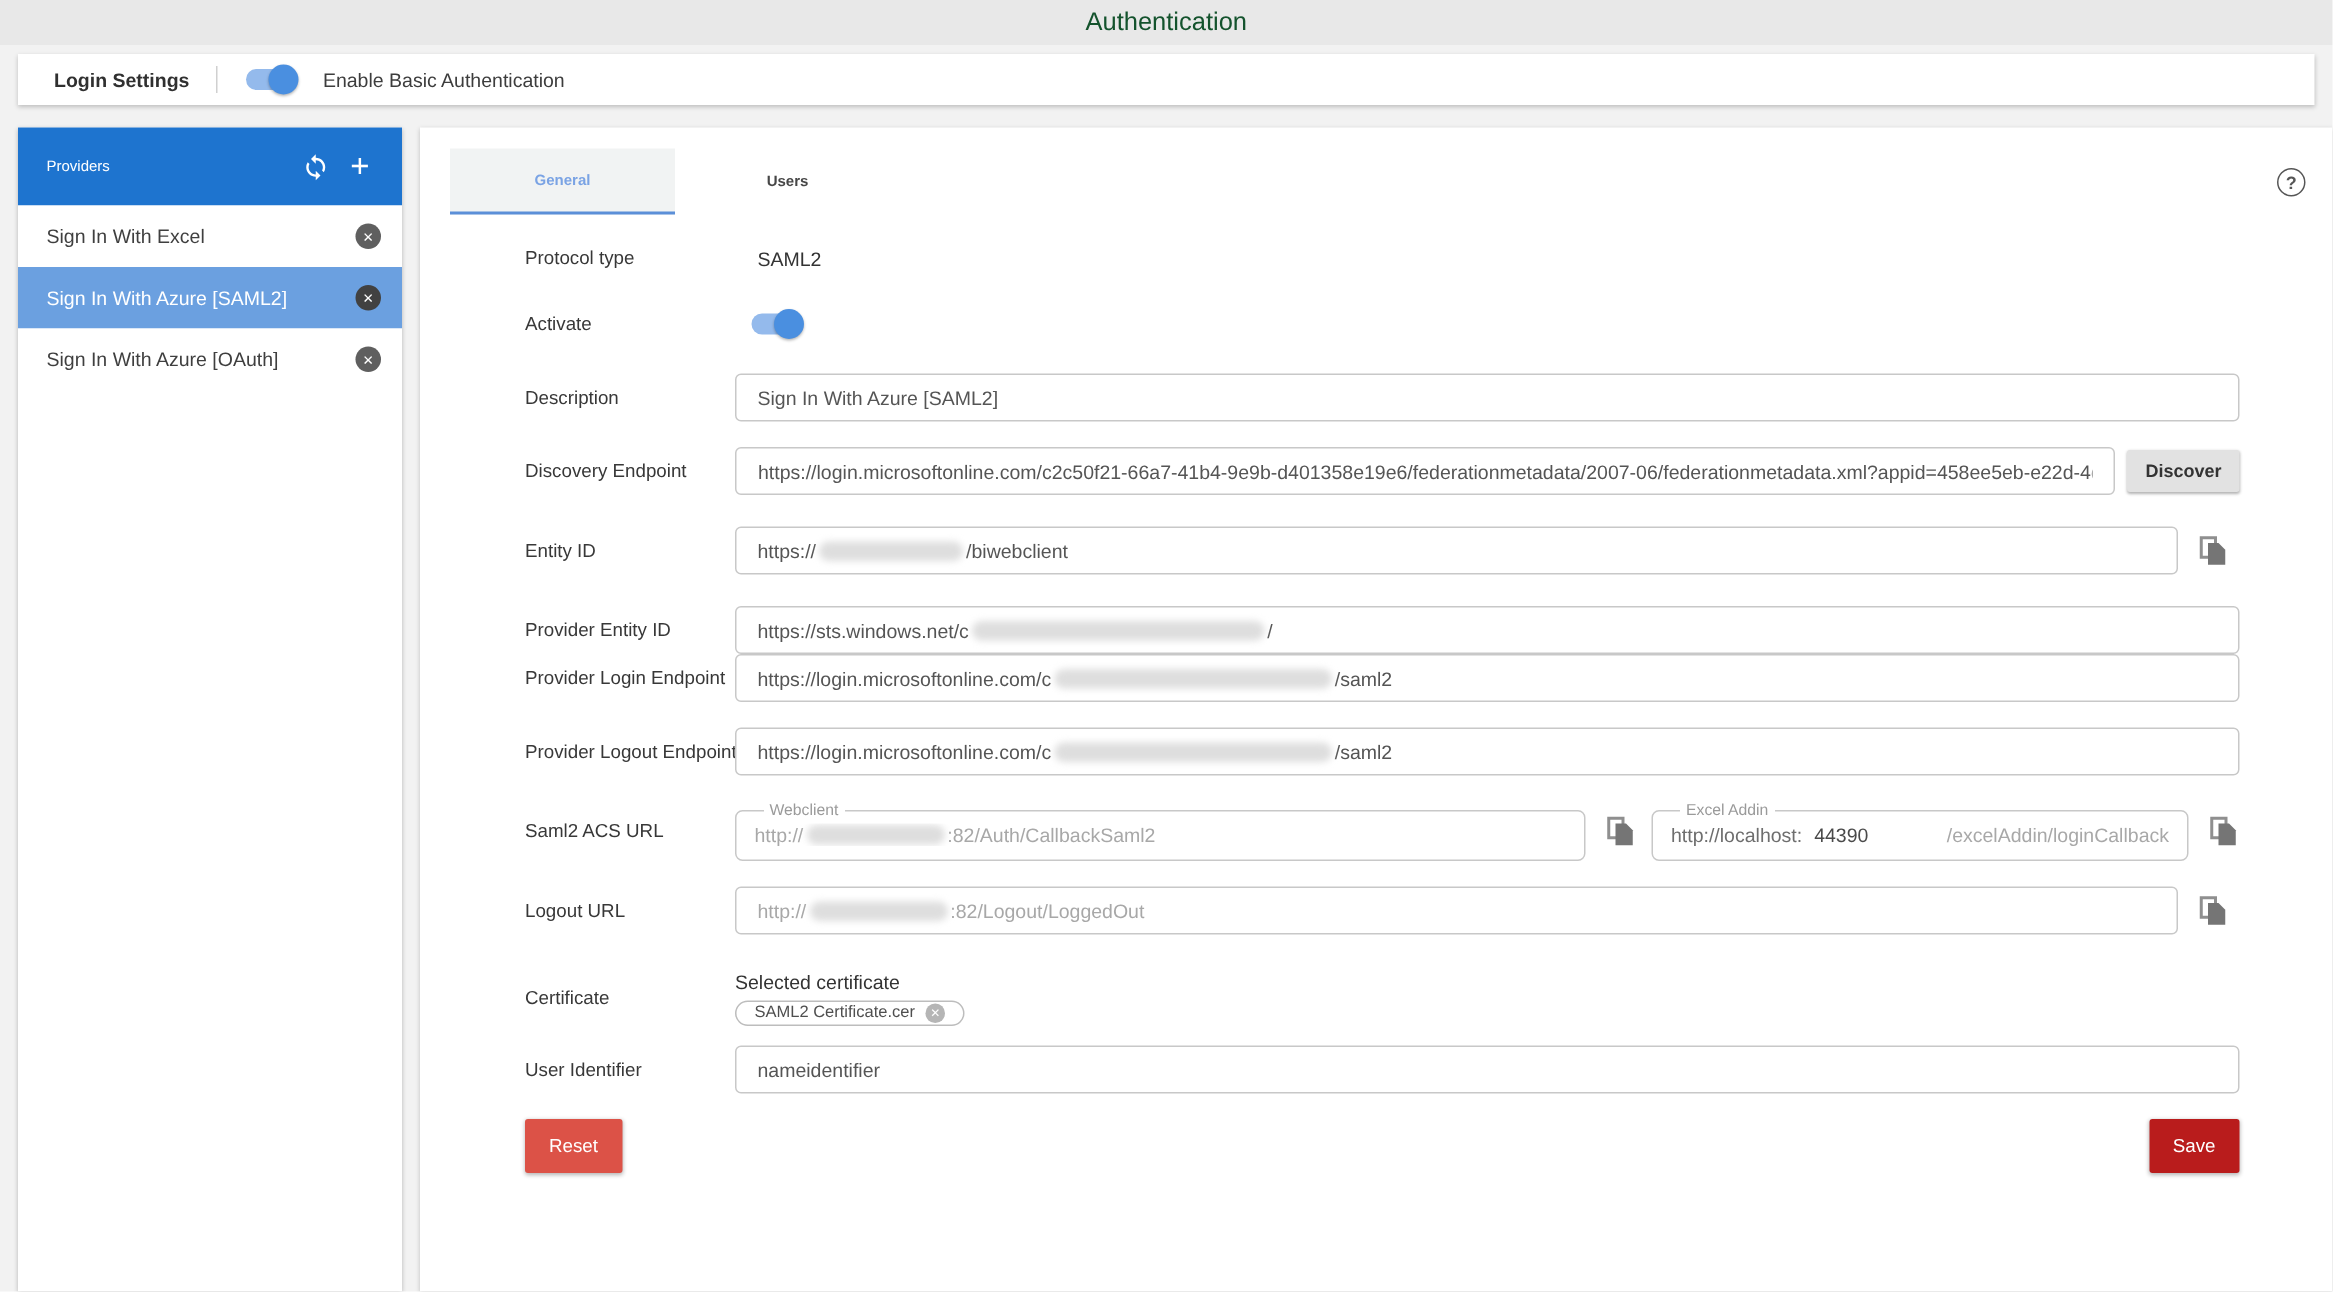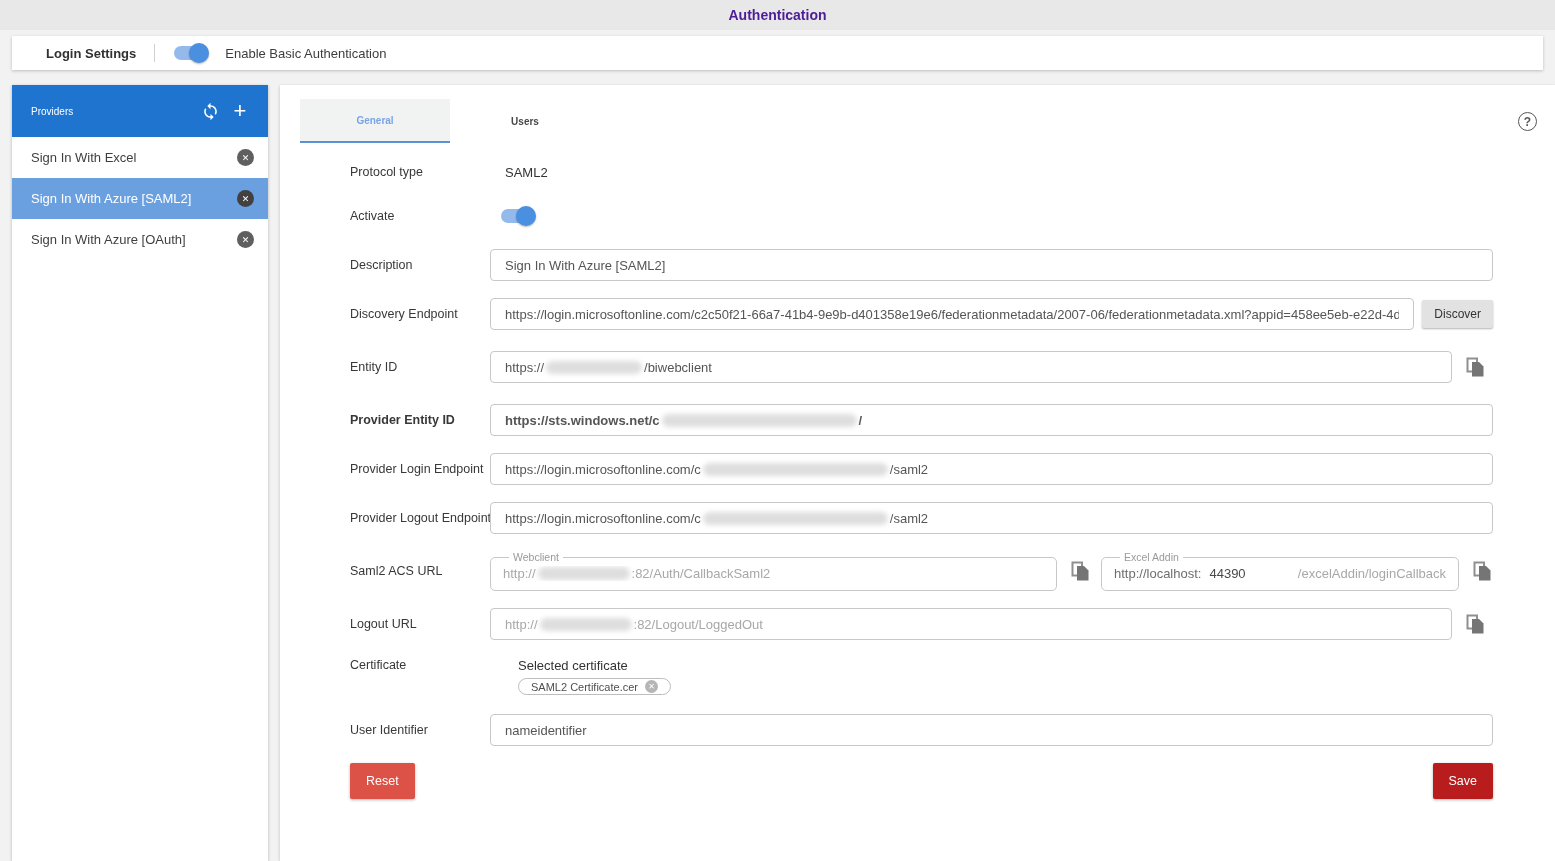--- a/index.html
+++ b/index.html
@@ -2,25 +2,25 @@
 <html><head>
 <meta charset="utf-8">
 <style>
   * { margin:0; padding:0; box-sizing:border-box; }
   html,body { width:1555px; height:861px; overflow:hidden; }
   body { font-family:"Liberation Sans", sans-serif; background:#f2f2f2; position:relative; color:#3c3c3c; }
 
   
   .top-header { position:absolute; top:0; left:0; width:1555px; height:30px; background:#e8e8e8;
     display:flex; align-items:center; justify-content:center; }
-  .top-header .title { color:#4c1d95; font-weight:bold; font-size:14px; }
+  .top-header .title { color:#14532d; font-weight:normal; font-size:17px; }
 
   
   .login-bar { position:absolute; top:36px; left:12px; right:12px; height:34px; background:#fff;
-    box-shadow:0 1px 3px rgba(0,0,0,.22); display:flex; align-items:center; padding-left:34px; }
+    box-shadow:0 1px 3px rgba(0,0,0,.22); display:flex; align-items:center; padding-left:24px; }
   .login-bar .lbl { font-weight:bold; font-size:13px; color:#303030; }
   .vdiv { width:1px; height:18px; background:#d0d0d0; margin:0 18px; }
 
   
   .toggle { position:relative; width:36px; height:20px; flex:0 0 auto; cursor:pointer; }
   .toggle .track { position:absolute; top:3px; left:1px; width:34px; height:14px; border-radius:7px; background:#9c9c9c; }
   .toggle .knob { position:absolute; top:0; left:0; width:20px; height:20px; border-radius:50%;
     background:#fafafa; box-shadow:0 1px 2px rgba(0,0,0,.45); }
   .toggle.on .track { background:#94baec; }
   .toggle.on .knob { left:16px; background:#4a8fe0; box-shadow:0 1px 2px rgba(0,0,0,.3); }
@@ -61,21 +61,21 @@
   input.ti { font-family:"Liberation Sans", sans-serif; outline:none; display:block; line-height:30px; }
   .ti .muted, .muted { color:#a8a8a8; }
   .redacted { display:inline-block; height:13px; border-radius:7px; background:#dedede; filter:blur(2.5px);
     margin:0 2px; vertical-align:middle; flex:0 0 auto; }
 
   .static-val { font-size:13px; color:#333; padding-left:15px; }
 
   .copy-btn { width:22px; height:22px; margin-left:12px; flex:0 0 auto; cursor:pointer; display:flex; align-items:center; justify-content:center; }
 
   .discover-btn { margin-left:8px; height:28px; padding:0 12px; background:#e2e2e2; border:none; border-radius:2px;
-    box-shadow:0 1px 2px rgba(0,0,0,.3); font-size:12px; color:#333; font-family:"Liberation Sans", sans-serif; cursor:pointer; flex:0 0 auto; }
+    box-shadow:0 1px 2px rgba(0,0,0,.3); font-size:12px; color:#333; font-family:"Liberation Sans", sans-serif; cursor:pointer; flex:0 0 auto;font-weight:bold; }
 
   fieldset.fld { border:1px solid #c8c8c8; border-radius:5px; height:40px; padding:0 12px; display:flex; align-items:center; min-width:0; }
   fieldset.fld legend { font-size:10.5px; color:#9a9a9a; padding:0 4px; margin-left:6px; }
   .fld-inner { display:flex; align-items:center; width:100%; font-size:13px; white-space:nowrap; overflow:hidden; margin-top:-6px; }
 
   .chip { display:inline-flex; align-items:center; justify-content:center; gap:7px; border:1px solid #bdbdbd; border-radius:14px;
     height:17px; padding:0 12px; font-size:11px; color:#4f4f4f; min-width:150px; cursor:default; }
   .chip-x { width:13px; height:13px; border-radius:50%; background:#b5b5b5; color:#fff; font-size:8px;
     display:flex; align-items:center; justify-content:center; cursor:pointer; }
 
@@ -182,21 +182,21 @@
         </div>
         <span class="copy-btn">
           <svg width="18" height="20" viewBox="0 0 18 20">
               <rect x="1.5" y="1.5" width="9.5" height="13" fill="none" stroke="#8f8f8f" stroke-width="2"></rect>
               <path d="M6 5 h7 l4.5 4.5 V19.5 H6 Z" fill="#757575"></path>
             </svg>
         </span>
       </div>
     </div>
 
-    <div class="frow" style="height:32px; margin-bottom:17px;font-weight:bold;">
+    <div class="frow" style="height:32px; ">
       <span class="flabel">Provider Entity ID</span>
       <div class="fcontent">
         <div class="ti">
           <span>https://sts.windows.net/c</span>
             <span class="redacted" style="width:195px;"></span>
             <span>/</span>
         </div>
       </div>
     </div>
 
@@ -267,21 +267,21 @@
         </div>
         <span class="copy-btn">
           <svg width="18" height="20" viewBox="0 0 18 20">
               <rect x="1.5" y="1.5" width="9.5" height="13" fill="none" stroke="#8f8f8f" stroke-width="2"></rect>
               <path d="M6 5 h7 l4.5 4.5 V19.5 H6 Z" fill="#757575"></path>
             </svg>
         </span>
       </div>
     </div>
 
-    <div class="frow" style="height:48px; margin-bottom:8px; align-items:flex-start;gap:28px;">
+    <div class="frow" style="height:48px; margin-bottom:8px; align-items:center;">
       <span class="flabel">Certificate</span>
       <div class="fcontent" style="flex-direction:column; align-items:flex-start; gap:5px;">
         <span style="font-size:13px; color:#333;">Selected certificate</span>
         <span class="chip">
           <span>SAML2 Certificate.cer</span>
           <span class="chip-x">✕</span>
         </span>
       </div>
     </div>
 

